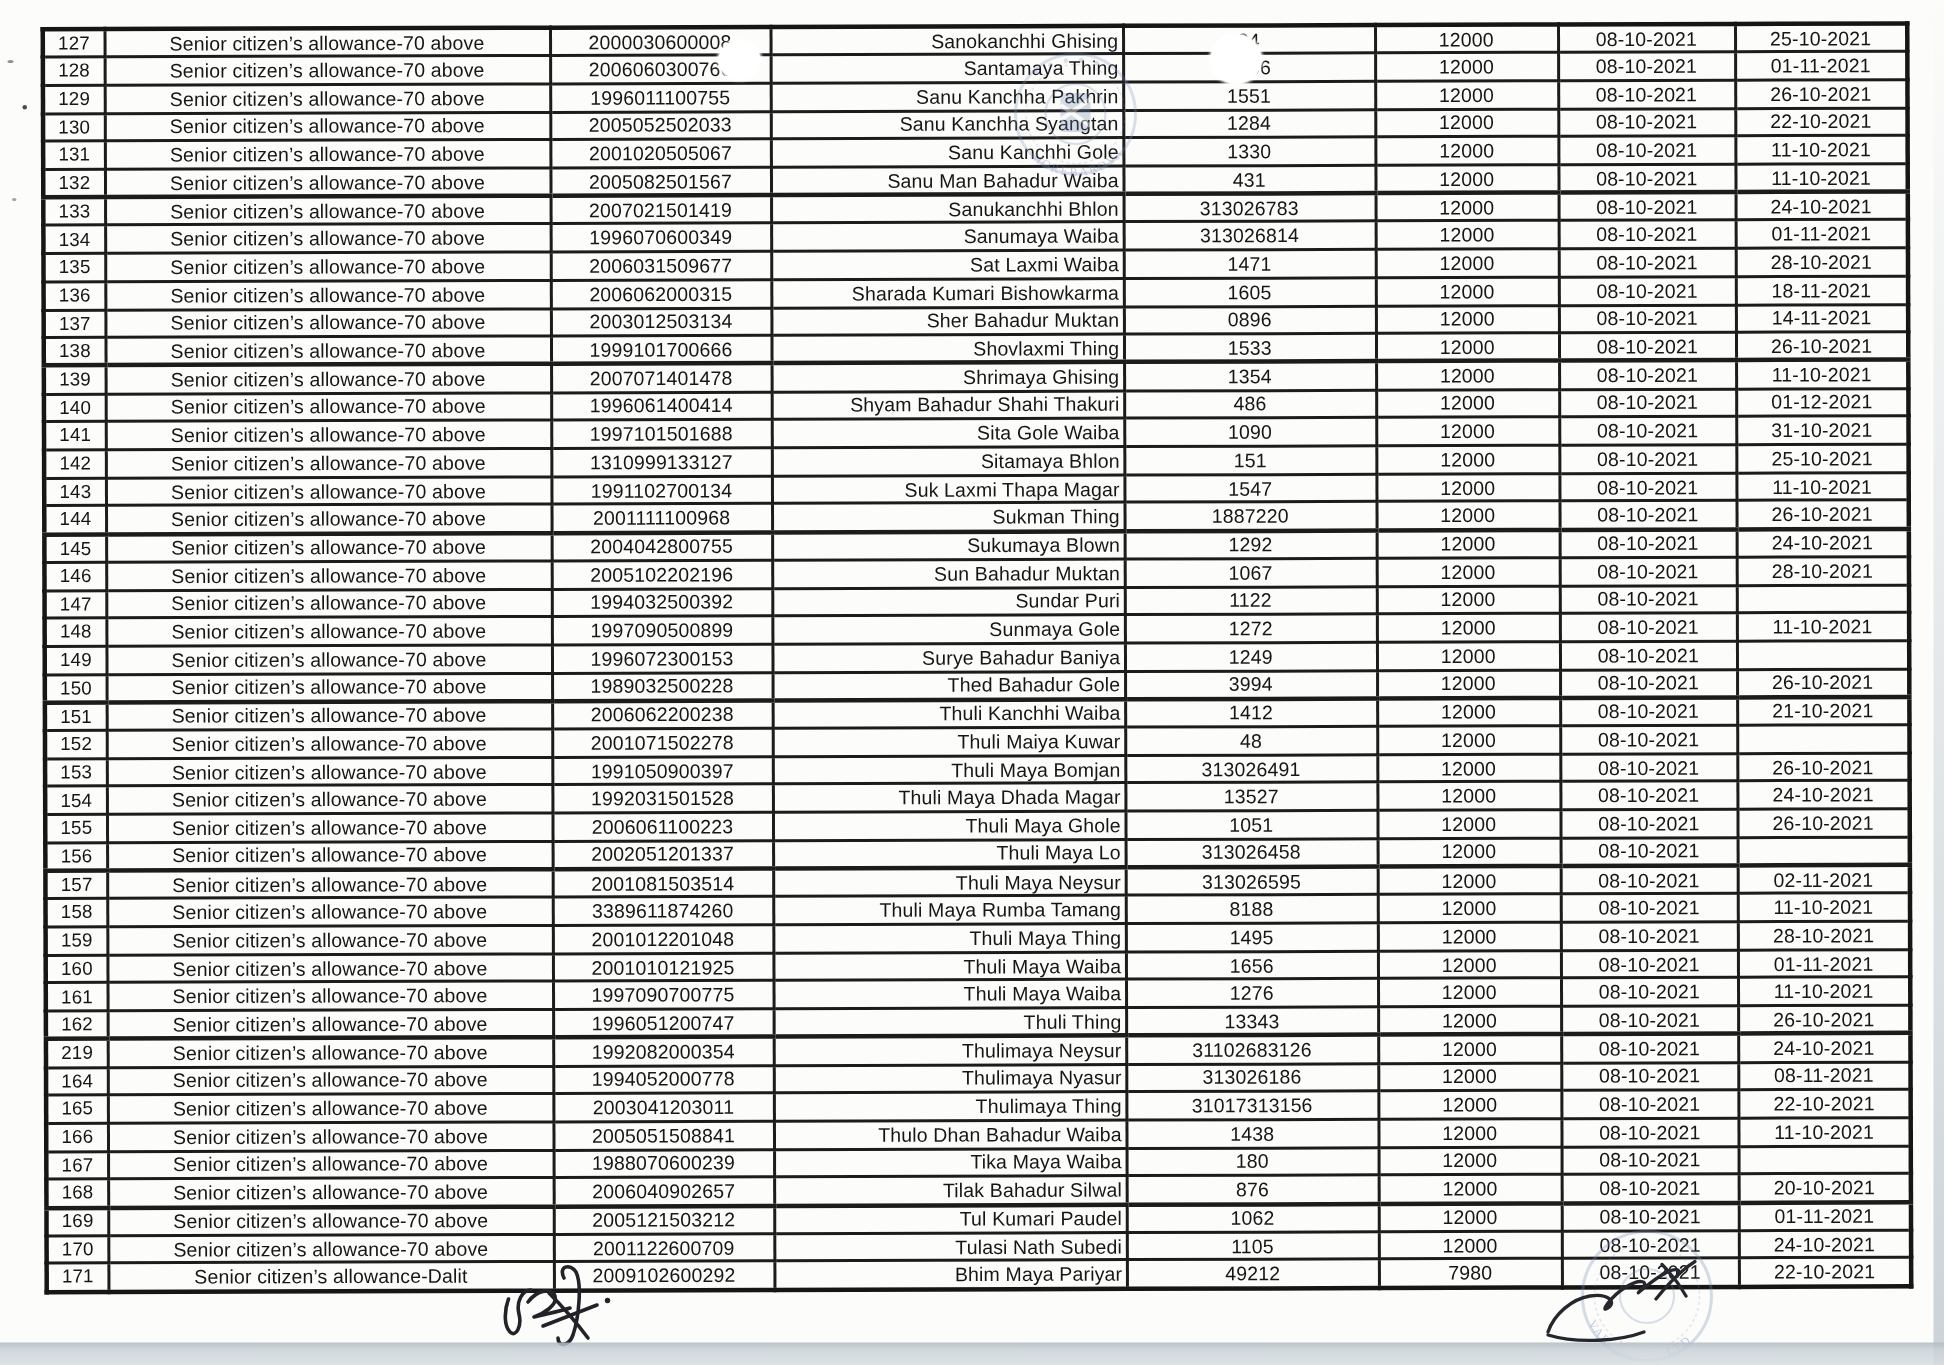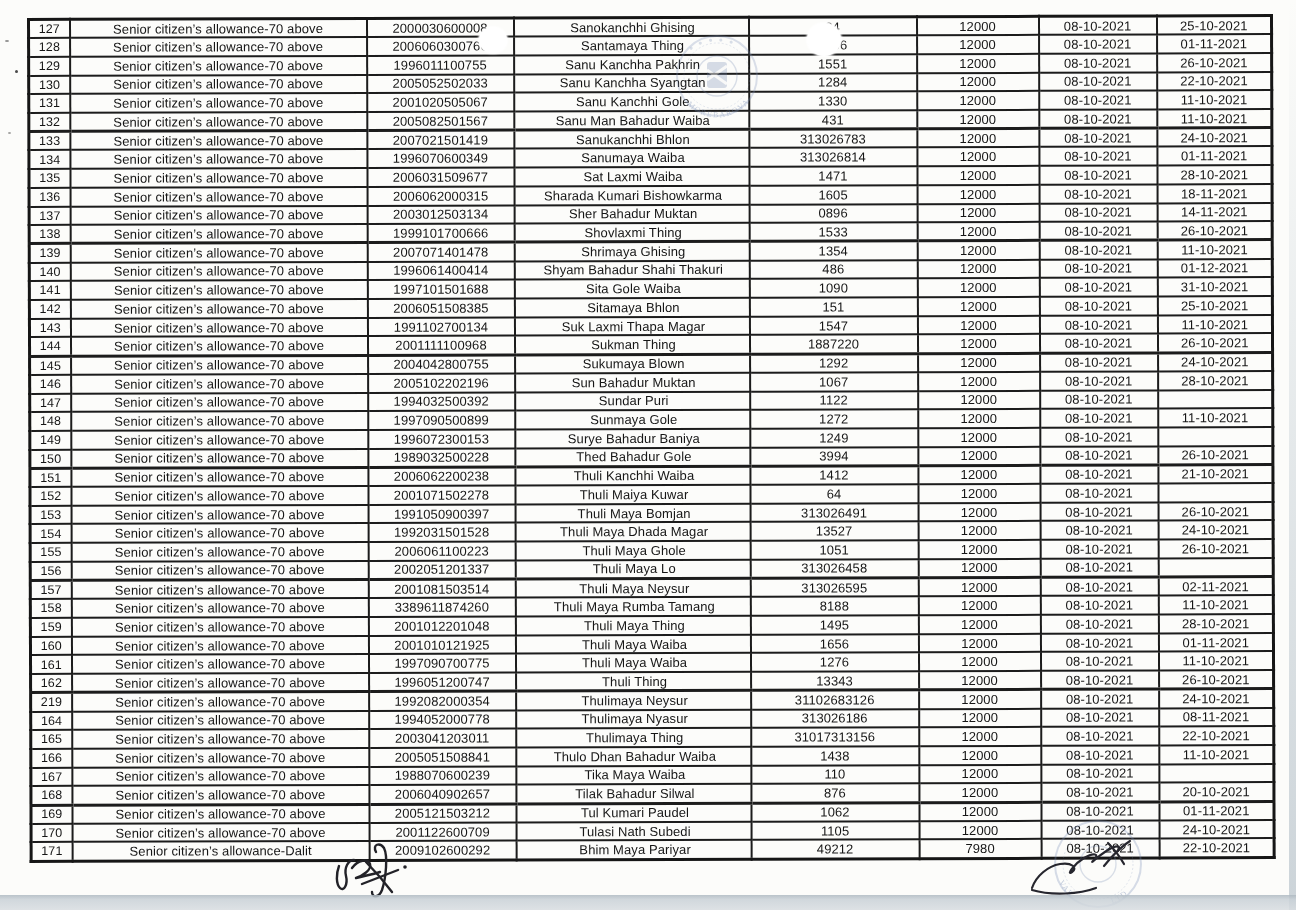--- a/index.html
+++ b/index.html
@@ -24,21 +24,21 @@
     padding:0 2px;
     font-size:13px;line-height:1;
     text-align:center;vertical-align:middle;
     white-space:nowrap;overflow:hidden;
     color:#161616;
     letter-spacing:.1px;
   }
   table.ledger{border:3px solid #161616;}
   table.ledger tr{height:18.71px;}
   table.ledger tr.group-start td{border-top-width:3px;}
-  table.ledger td.c3{text-align:center;padding-left:5px;}
+  table.ledger td.c3{text-align:right;padding-left:5px;}
   table.ledger td.c0{font-size:12.5px;margin-left:43px;}
   
   .patch{position:absolute;background:#ffffff;border-radius:50%;box-shadow:0 0 2px 1px rgba(255,255,255,.9);}
   .bottom-strip{
     position:absolute;left:0;right:0;bottom:0;height:15px;
     background:linear-gradient(180deg,#aeb9c1 0%,#c9d1d7 30%,#d8dde1 100%);
     opacity:.85;
   }
   .right-strip{
     position:absolute;top:0;bottom:0;right:0;width:7px;
@@ -212,21 +212,21 @@
             <td class="c2">1997101501688</td>
             <td class="c3">Sita Gole Waiba</td>
             <td class="c4">1090</td>
             <td class="c5">12000</td>
             <td class="c6">08-10-2021</td>
             <td class="c7">31-10-2021</td>
           </tr>
           <tr>
             <td class="c0">142</td>
             <td class="c1">Senior citizen’s allowance-70 above</td>
-            <td class="c2">2006051508385</td>
+            <td class="c2">1310999133127</td>
             <td class="c3">Sitamaya Bhlon</td>
             <td class="c4">151</td>
             <td class="c5">12000</td>
             <td class="c6">08-10-2021</td>
             <td class="c7">25-10-2021</td>
           </tr>
           <tr>
             <td class="c0">143</td>
             <td class="c1">Senior citizen’s allowance-70 above</td>
             <td class="c2">1991102700134</td>
@@ -314,21 +314,21 @@
             <td class="c4">1412</td>
             <td class="c5">12000</td>
             <td class="c6">08-10-2021</td>
             <td class="c7">21-10-2021</td>
           </tr>
           <tr>
             <td class="c0">152</td>
             <td class="c1">Senior citizen’s allowance-70 above</td>
             <td class="c2">2001071502278</td>
             <td class="c3">Thuli Maiya Kuwar</td>
-            <td class="c4">64</td>
+            <td class="c4">48</td>
             <td class="c5">12000</td>
             <td class="c6">08-10-2021</td>
             <td class="c7"></td>
           </tr>
           <tr>
             <td class="c0">153</td>
             <td class="c1">Senior citizen’s allowance-70 above</td>
             <td class="c2">1991050900397</td>
             <td class="c3">Thuli Maya Bomjan</td>
             <td class="c4">313026491</td>
@@ -464,21 +464,21 @@
             <td class="c4">1438</td>
             <td class="c5">12000</td>
             <td class="c6">08-10-2021</td>
             <td class="c7">11-10-2021</td>
           </tr>
           <tr>
             <td class="c0">167</td>
             <td class="c1">Senior citizen’s allowance-70 above</td>
             <td class="c2">1988070600239</td>
             <td class="c3">Tika Maya Waiba</td>
-            <td class="c4">110</td>
+            <td class="c4">180</td>
             <td class="c5">12000</td>
             <td class="c6">08-10-2021</td>
             <td class="c7"></td>
           </tr>
           <tr>
             <td class="c0">168</td>
             <td class="c1">Senior citizen’s allowance-70 above</td>
             <td class="c2">2006040902657</td>
             <td class="c3">Tilak Bahadur Silwal</td>
             <td class="c4">876</td>

